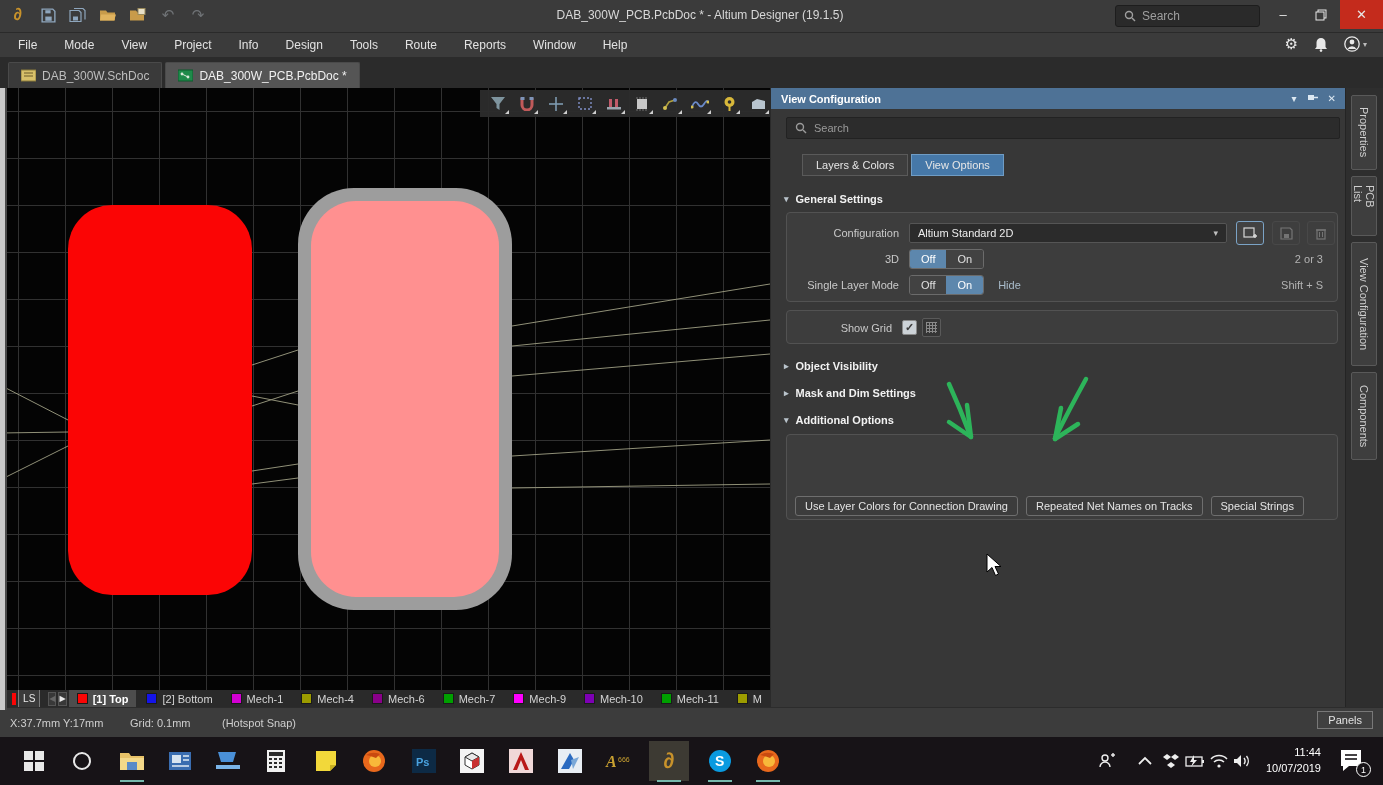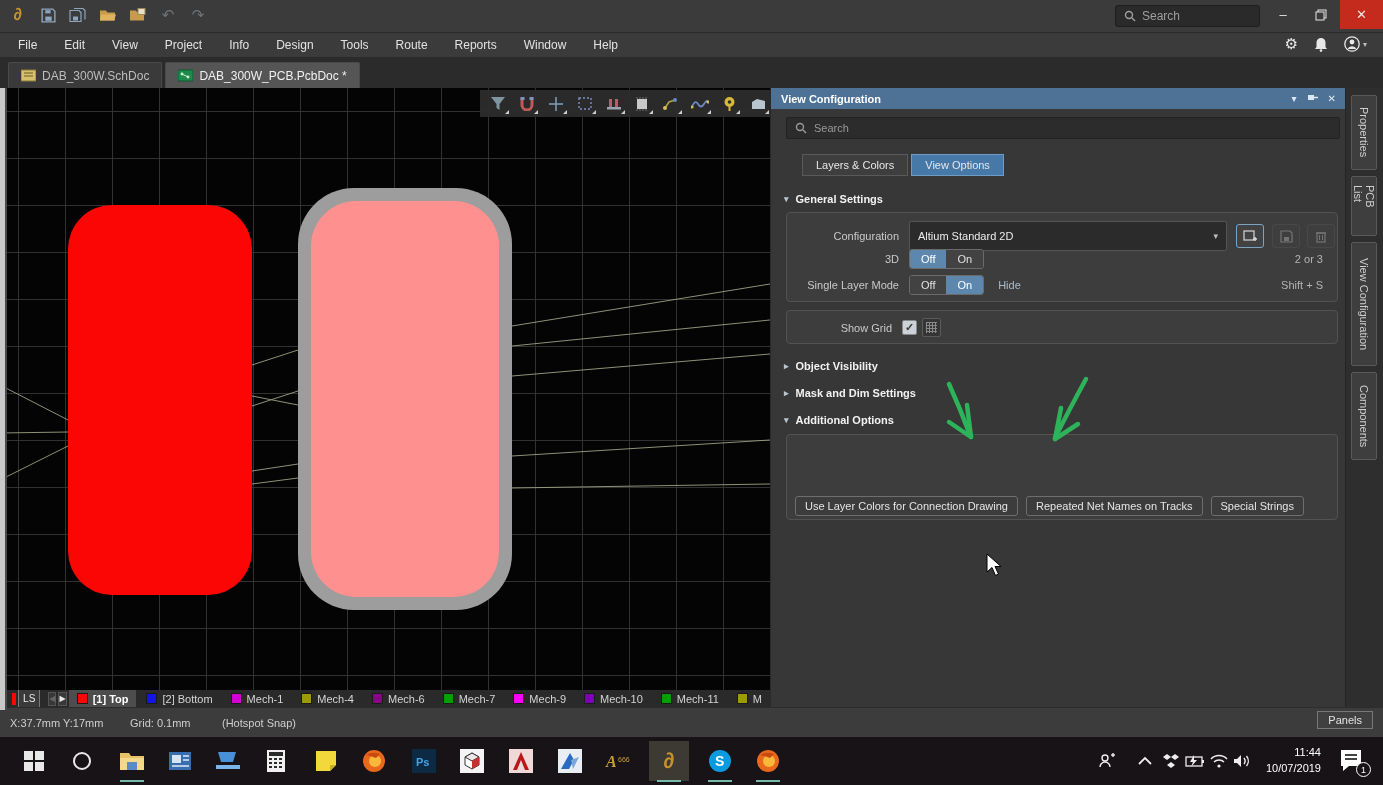--- a/index.html
+++ b/index.html
@@ -83,21 +83,21 @@
   .sect-head { position:absolute; left:13px; display:flex; align-items:center; gap:7px;
     color:#f2f2f2; font-size:11px; font-weight:bold; }
   .sect-caret { color:#b9c3cb; font-size:9px; }
 
   .groupbox { position:absolute; left:15px; width:552px; background:#3d3d3d;
     border:1px solid #525252; border-radius:4px; }
   .prow { position:absolute; display:flex; align-items:center; }
   .plabel { color:#c9c9c9; font-size:11px; text-align:right; }
   .shortcut { position:absolute; right:14px; color:#b3b3b3; font-size:11px; }
 
-  .dropdown { width:318px; height:30px; background:#2b2b2b; border:1px solid #555;
+  .dropdown { width:318px; height:20px; background:#2b2b2b; border:1px solid #555;
     border-radius:2px; display:flex; align-items:center; padding:0 8px; color:#ececec;
     font-size:11px; }
   .dropdown .caret { margin-left:auto; color:#c0c0c0; font-size:9px; }
   .mini-btn { width:28px; height:24px; background:#424242; border:1px solid #5a5a5a;
     border-radius:3px; display:flex; align-items:center; justify-content:center; }
   .mini-btn.hl { border-color:#7ba3c6; }
   .mini-btn.disabled { opacity:.38; }
 
   .toggle { display:flex; border:1px solid #6b6b6b; border-radius:3px; overflow:hidden; }
   .tg { padding:3px 11px; font-size:11px; color:#e0e0e0; background:#424242; }
@@ -202,40 +202,41 @@
       </div>
       <div class="tb-ic">
         <svg width="18" height="16" viewBox="0 0 18 15">
             <path d="M1 3h6l1.5 2H15v8H1z" fill="#c89b4a"></path>
             <rect x="9" y="1" width="7" height="6" fill="#e8e0c8" stroke="#9a8a5a"></rect>
           </svg>
       </div>
       <div class="tb-ic tb-dim" style="color:#aeb6bd;font-size:15px;">↶</div>
       <div class="tb-ic tb-dim" style="color:#aeb6bd;font-size:15px;">↷</div>
     </div>
+    <div class="win-title">DAB_300W_PCB.PcbDoc * - Altium Designer (19.1.5)</div>
     <div class="global-search">
       <svg width="12" height="12" viewBox="0 0 12 12">
           <circle cx="5" cy="5" r="3.5" fill="none" stroke="#9f9f9f" stroke-width="1.4"></circle>
           <line x1="8" y1="8" x2="11" y2="11" stroke="#9f9f9f" stroke-width="1.4"></line>
         </svg>
       <span>Search</span>
     </div>
     <div class="win-btn win-min">–</div>
     <div class="win-btn win-max">
       <svg width="12" height="12" viewBox="0 0 12 12">
           <rect x="3" y="1" width="8" height="8" fill="none" stroke="#e8e8e8"></rect>
           <rect x="1" y="3" width="8" height="8" fill="#3b3b3b" stroke="#e8e8e8"></rect>
         </svg>
     </div>
     <div class="win-btn win-close">✕</div>
   </div>
 
   <div class="menubar">
     <span class="menu-item">File</span>
-    <span class="menu-item">Edit</span>
+    <span class="menu-item">Mode</span>
     <span class="menu-item">View</span>
     <span class="menu-item">Project</span>
     <span class="menu-item">Info</span>
     <span class="menu-item">Design</span>
     <span class="menu-item">Tools</span>
     <span class="menu-item">Route</span>
     <span class="menu-item">Reports</span>
     <span class="menu-item">Window</span>
     <span class="menu-item">Help</span>
     <div class="menubar-right">

